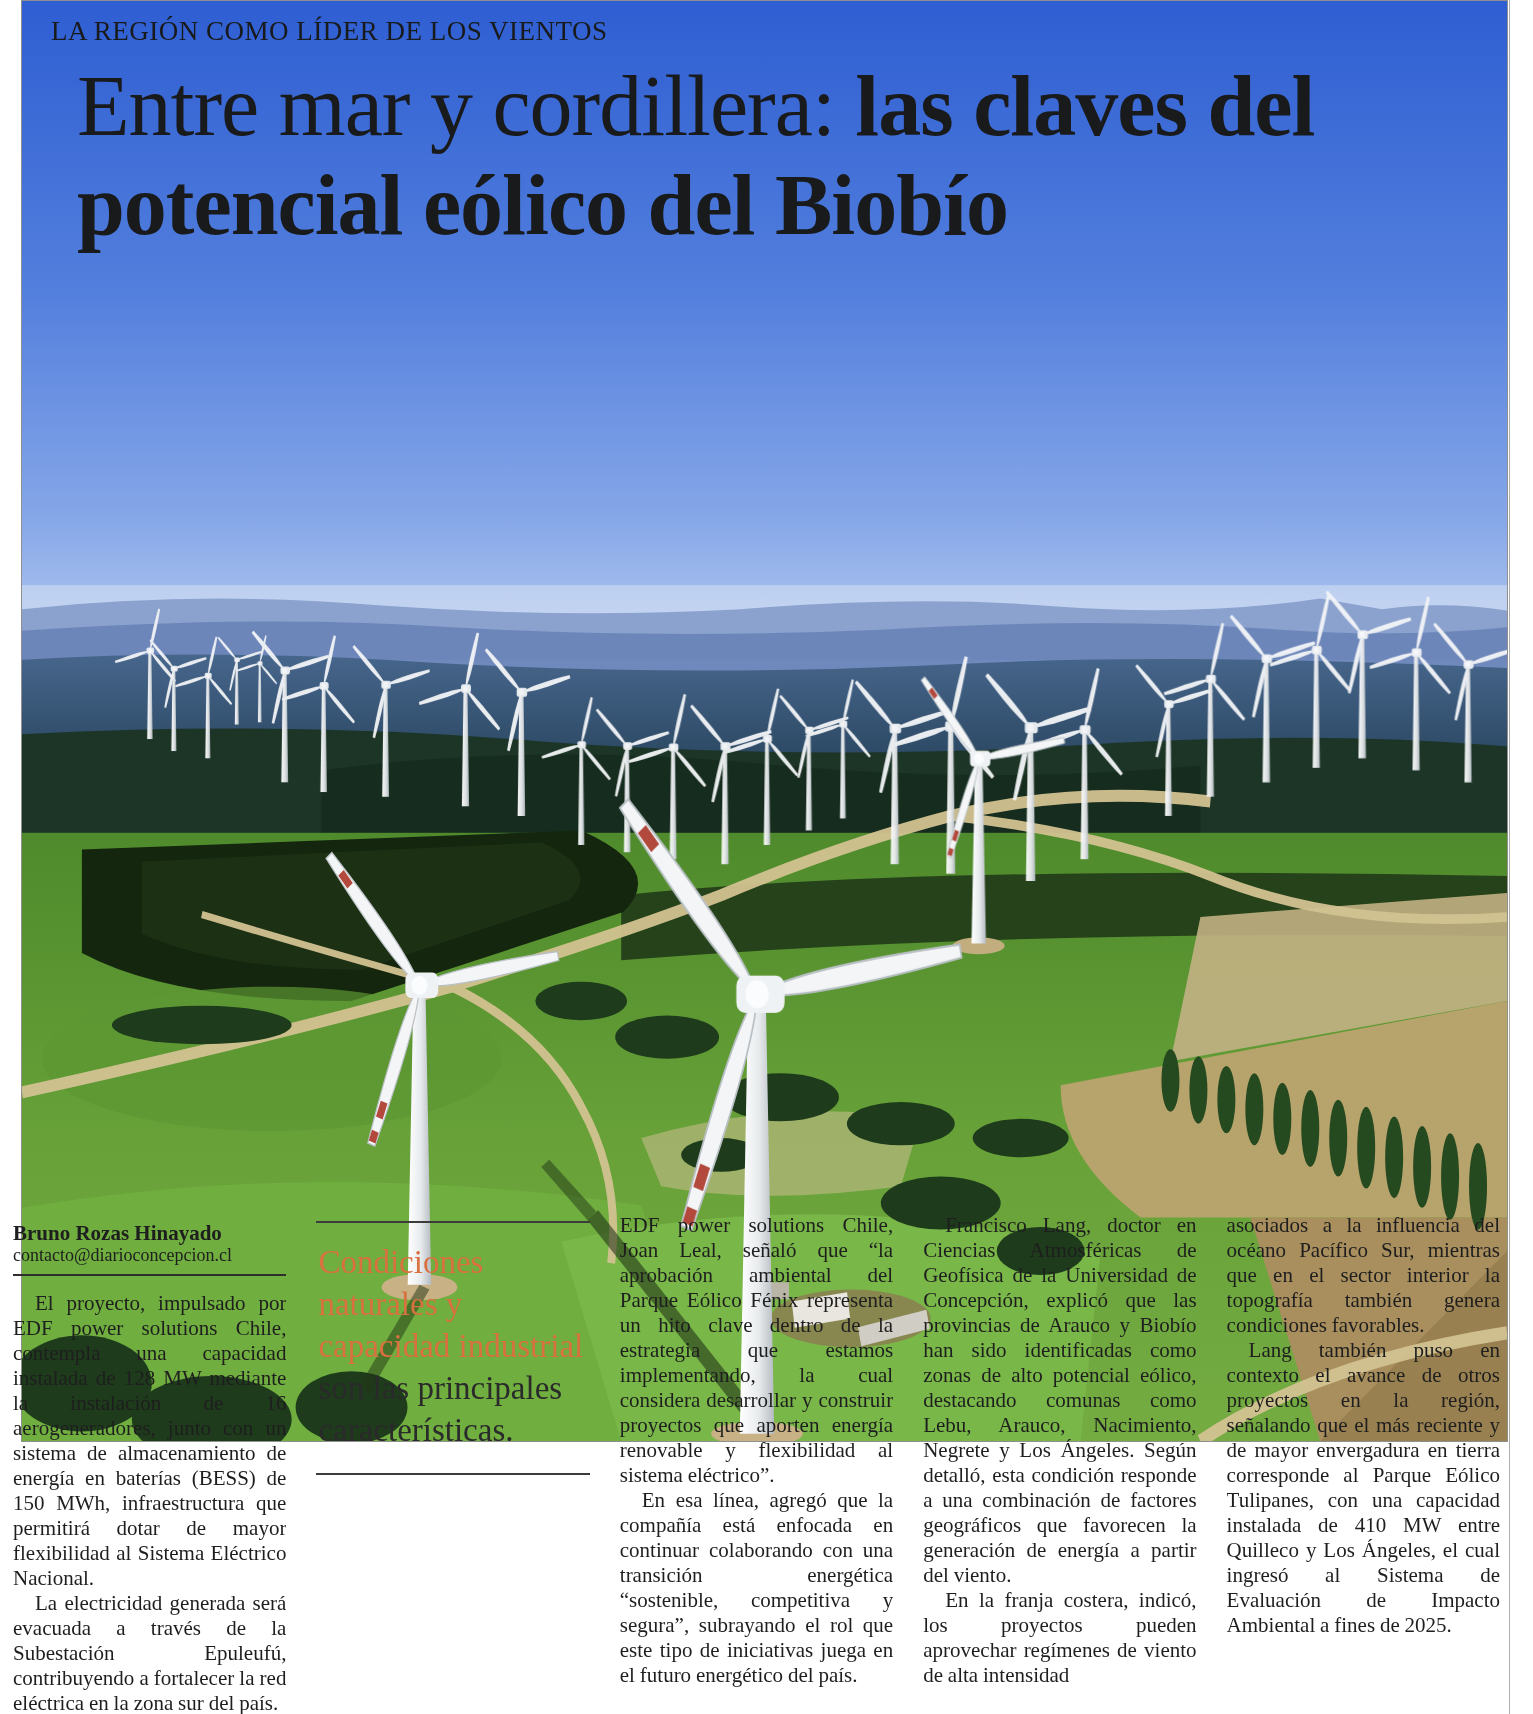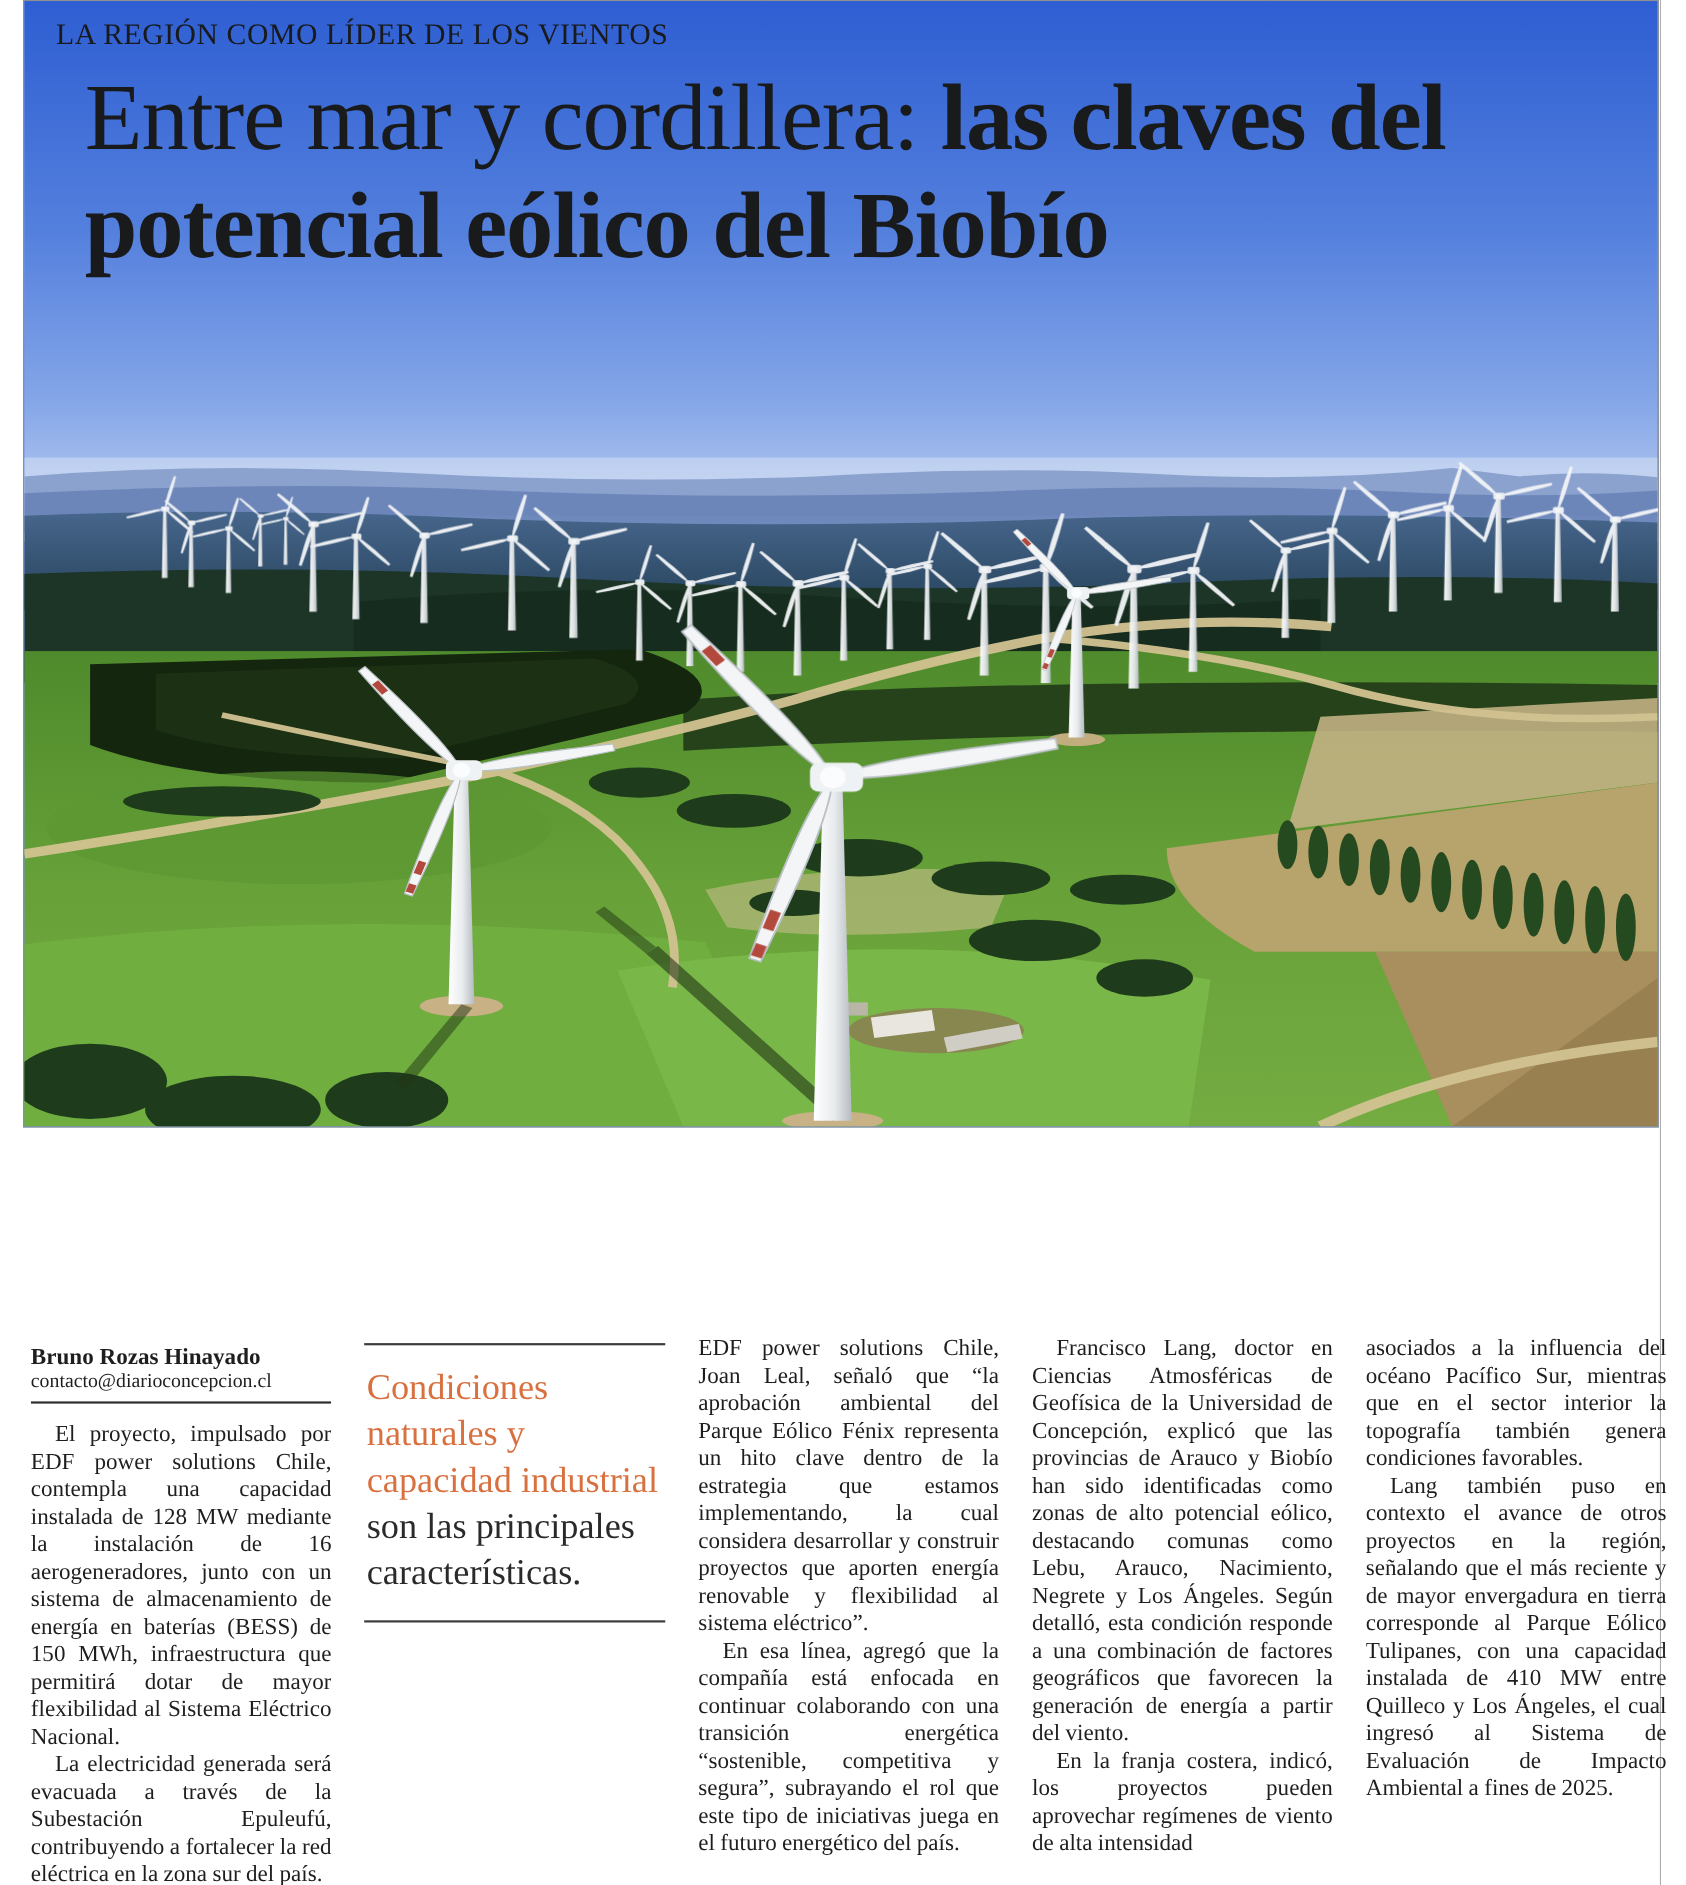--- a/index.html
+++ b/index.html
@@ -5,40 +5,40 @@
   * { margin:0; padding:0; box-sizing:border-box; }
   html,body { background:#ffffff; }
   body {
     width:1533px; height:1714px; position:relative; overflow:hidden;
     font-family:"Liberation Serif","DejaVu Serif",serif; color:#1e1e1e;
   }
   .right-rule { position:absolute; left:1509px; top:0; width:1px; height:1714px; background:#adadad; }
 
   
   .photo {
-    position:absolute; left:21px; top:0; width:1487px; height:1025px;
+    position:absolute; left:21px; top:0; width:1487px; height:1442px;
     border:1px solid #8f8f8f; overflow:hidden; background:#6a96e2;
   }
   .photo svg { display:block; width:100%; height:100%; }
 
   
   .kicker {
     position:absolute; left:29px; top:15px;
     font-size:27px; letter-spacing:.5px; font-weight:400; color:#181a1c;
   }
   .headline {
     position:absolute; left:26px; top:56px; width:1400px;
     font-size:86px; line-height:99px; letter-spacing:-1px;
     font-weight:400; color:#191a1c;margin-left:29px;
   }
   .headline .b { font-weight:700; }
 
   
   .content {
-    position:absolute; left:28px; top:1205px; width:1487px; height:509px;
+    position:absolute; left:13px; top:1205px; width:1487px; height:509px;
     display:grid; grid-template-columns:repeat(5,1fr); column-gap:30px;
     overflow:hidden;
   }
   .col { overflow:hidden; }
   .byline-name  { font-weight:700; font-size:21px; line-height:24px; padding-top:16px; }
   .byline-email { font-size:18px; line-height:20px; }
   .byline-rule  { border-bottom:2px solid #2e2e2e; margin-top:9px; }
   .col p {
     font-size:21px; line-height:25px; text-align:justify;
     hyphens:auto; -webkit-hyphens:auto; word-spacing:-.4px;

